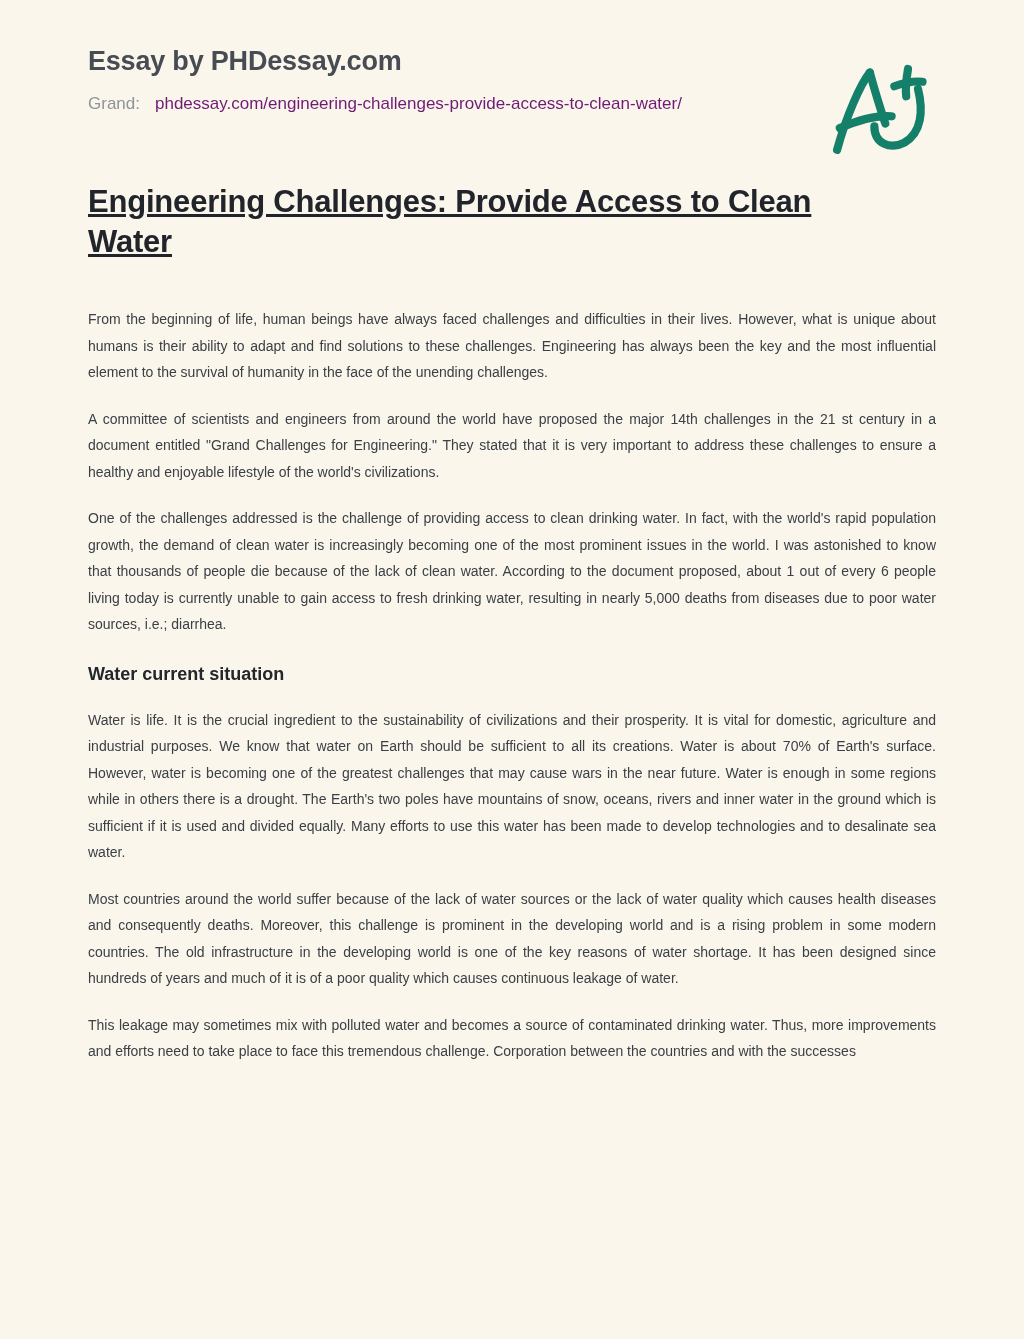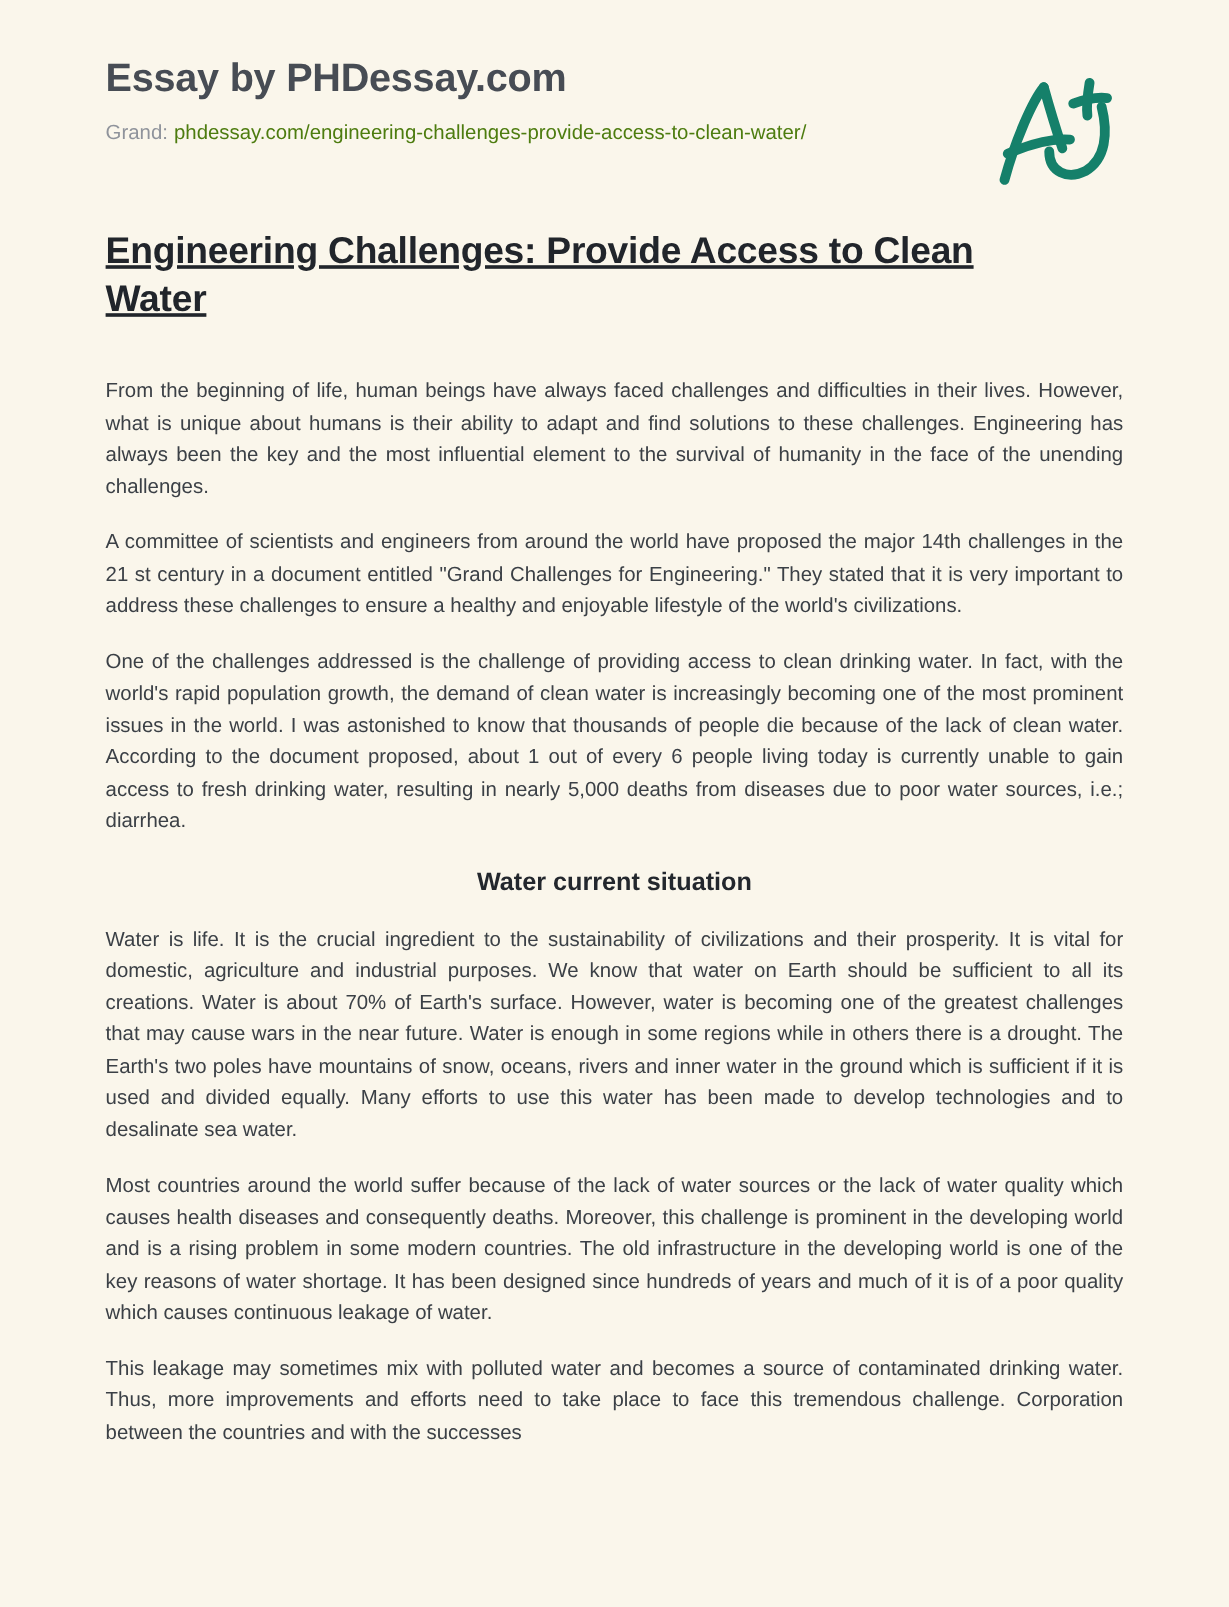--- a/index.html
+++ b/index.html
@@ -14,34 +14,34 @@
     font-family: "Liberation Sans", "DejaVu Sans", sans-serif;
     -webkit-font-smoothing: antialiased;
   }
   .page {
     position: relative;
     width: 848px;
     padding: 46px 88px 0 88px;
   }
   
   .brand-title {
-    font-size: 33px;
+    font-size: 27px;
     font-weight: 700;
     color: #474C54;
     letter-spacing: -0.2px;
   }
   .source-row {
     margin-top: 17px;
     font-size: 17px;
     color: #8F939B;
   }
   .source-link {
-    color: #4d7c0f;
+    color: #701a75;
     text-decoration: none;
-    margin-left: 5px;
+    margin-left: 15px;
     cursor: pointer;
   }
   .logo {
     position: absolute;
     top: 56px;
     right: 96px;
     width: 100px;
     height: 106px;
   }
   .logo svg { width: 100%; height: 100%; display: block; }
@@ -54,31 +54,30 @@
     color: #21252B;
     letter-spacing: -0.2px;
     max-width: 800px;
     text-decoration: underline;
   }
   .body-copy {
     margin-top: 44px;
   }
   .body-copy p {
     margin: 0 0 20px 0;
-    font-size: 17px;
+    font-size: 14px;
     line-height: 26.5px;
     color: #3B4046;
     text-align: justify;
   }
   .section-heading {
     margin: 26px 0 22px 0;
-    font-size: 21px;
+    font-size: 18px;
     font-weight: 700;
     color: #23272D;
-    text-align: center;
   }
 </style>
 </head>
 <body>
 
 <div class="page">
 
   <header>
     <div class="brand-title">Essay by PHDessay.com</div>
 

